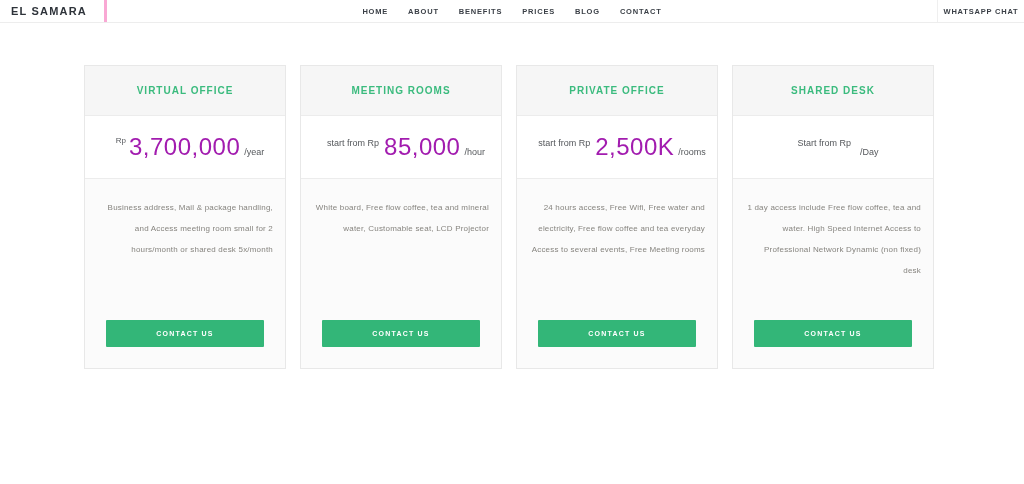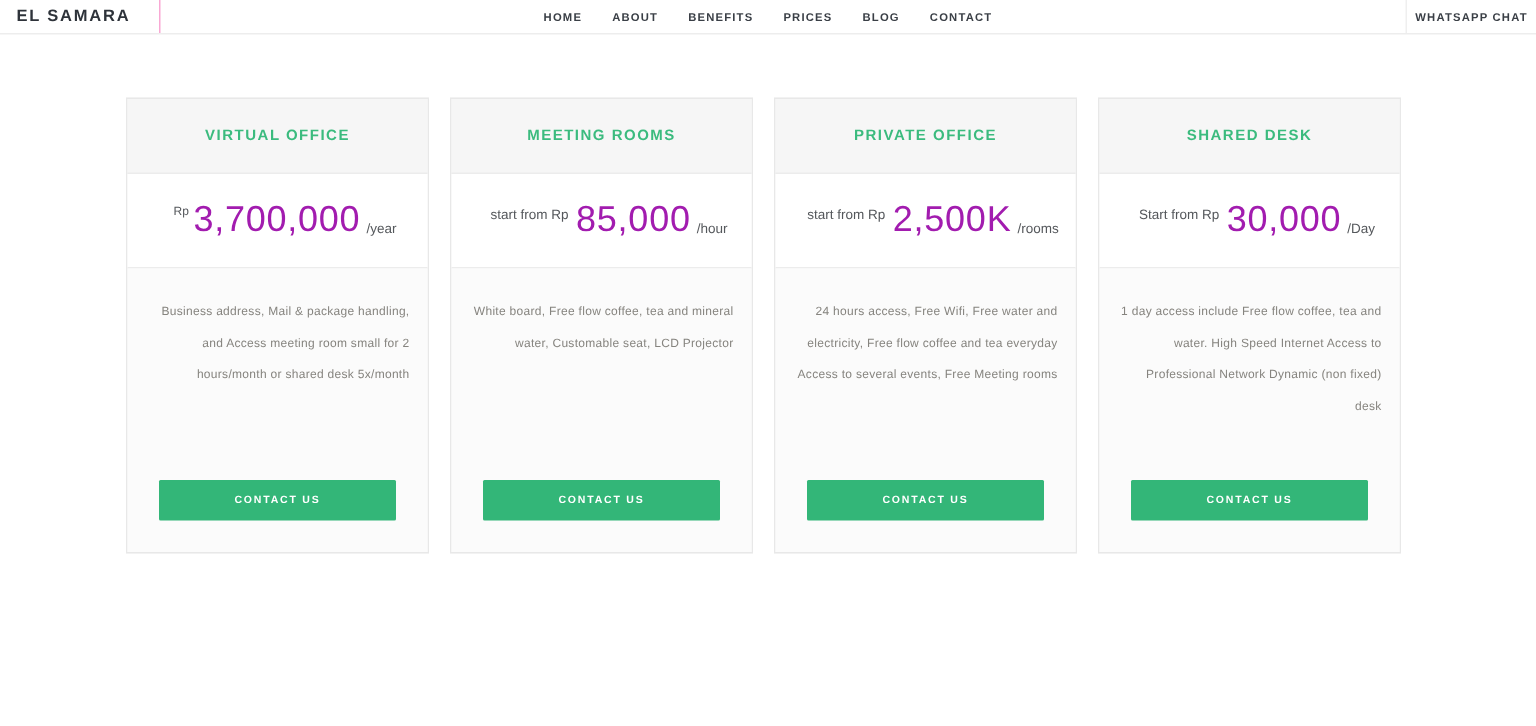--- a/index.html
+++ b/index.html
@@ -12,21 +12,21 @@
   }
 
   
   .topbar {
     position: relative; height: 23px; background: #fff;
     border-bottom: 1px solid #ededed;
     display: flex; align-items: center;
   }
   .logo-sec {
     position: absolute; left: 0; top: 0; bottom: 0; width: 107px;
-    border-right: 1px solid #f9a8d4;
+    border-right: 3px solid #f9a8d4;
     display: flex; align-items: center; padding-left: 11px;
     font-weight: bold; font-size: 11px; letter-spacing: 1.2px; color: #2e333a;
     cursor: pointer;
   }
   .nav { margin: 0 auto; display: flex; gap: 20px; align-items: center; }
   .nav-item {
     font-size: 7.5px; font-weight: bold; letter-spacing: 0.8px;
     color: #3a3f46; cursor: pointer; white-space: nowrap;
   }
   .wa-sec {
@@ -139,21 +139,20 @@
     <div class="card-body">
       <p class="desc">24 hours access, Free Wifi, Free water and electricity, Free flow coffee and tea everyday Access to several events, Free Meeting rooms</p>
       <button class="contact-btn">CONTACT US</button>
     </div>
   </section>
 
   <section class="card">
     <div class="card-head">SHARED DESK</div>
     <div class="card-price">
       <span class="prefix">Start from Rp</span>
-      <span class="amount">30,000</span>
       <span class="suffix">/Day</span>
     </div>
     <div class="card-body">
       <p class="desc">1 day access include Free flow coffee, tea and water. High Speed Internet Access to Professional Network Dynamic (non fixed) desk</p>
       <button class="contact-btn">CONTACT US</button>
     </div>
   </section>
 
 </main>
 

